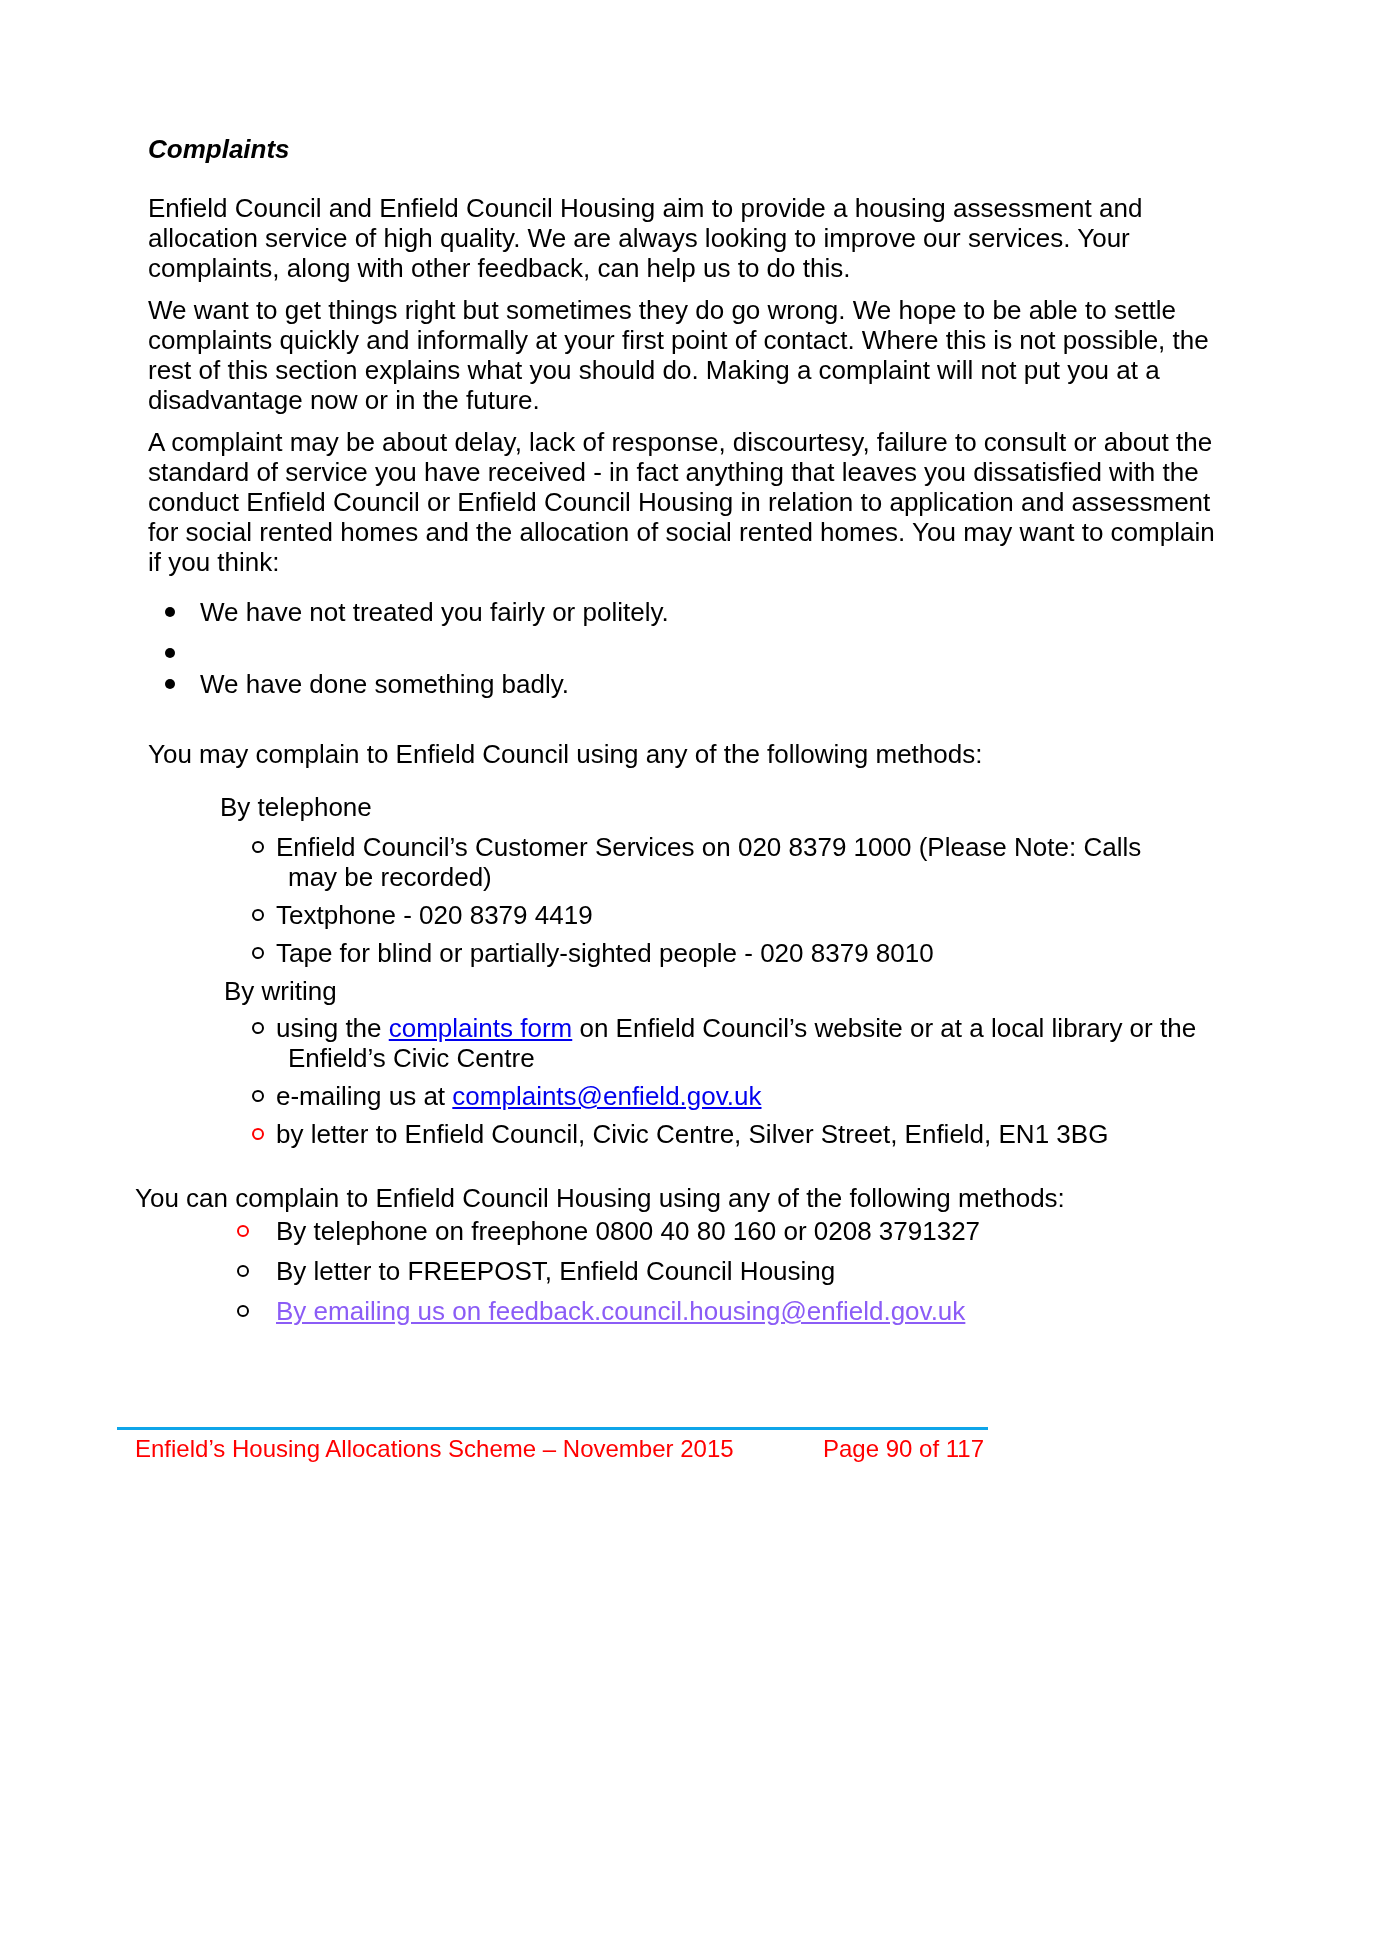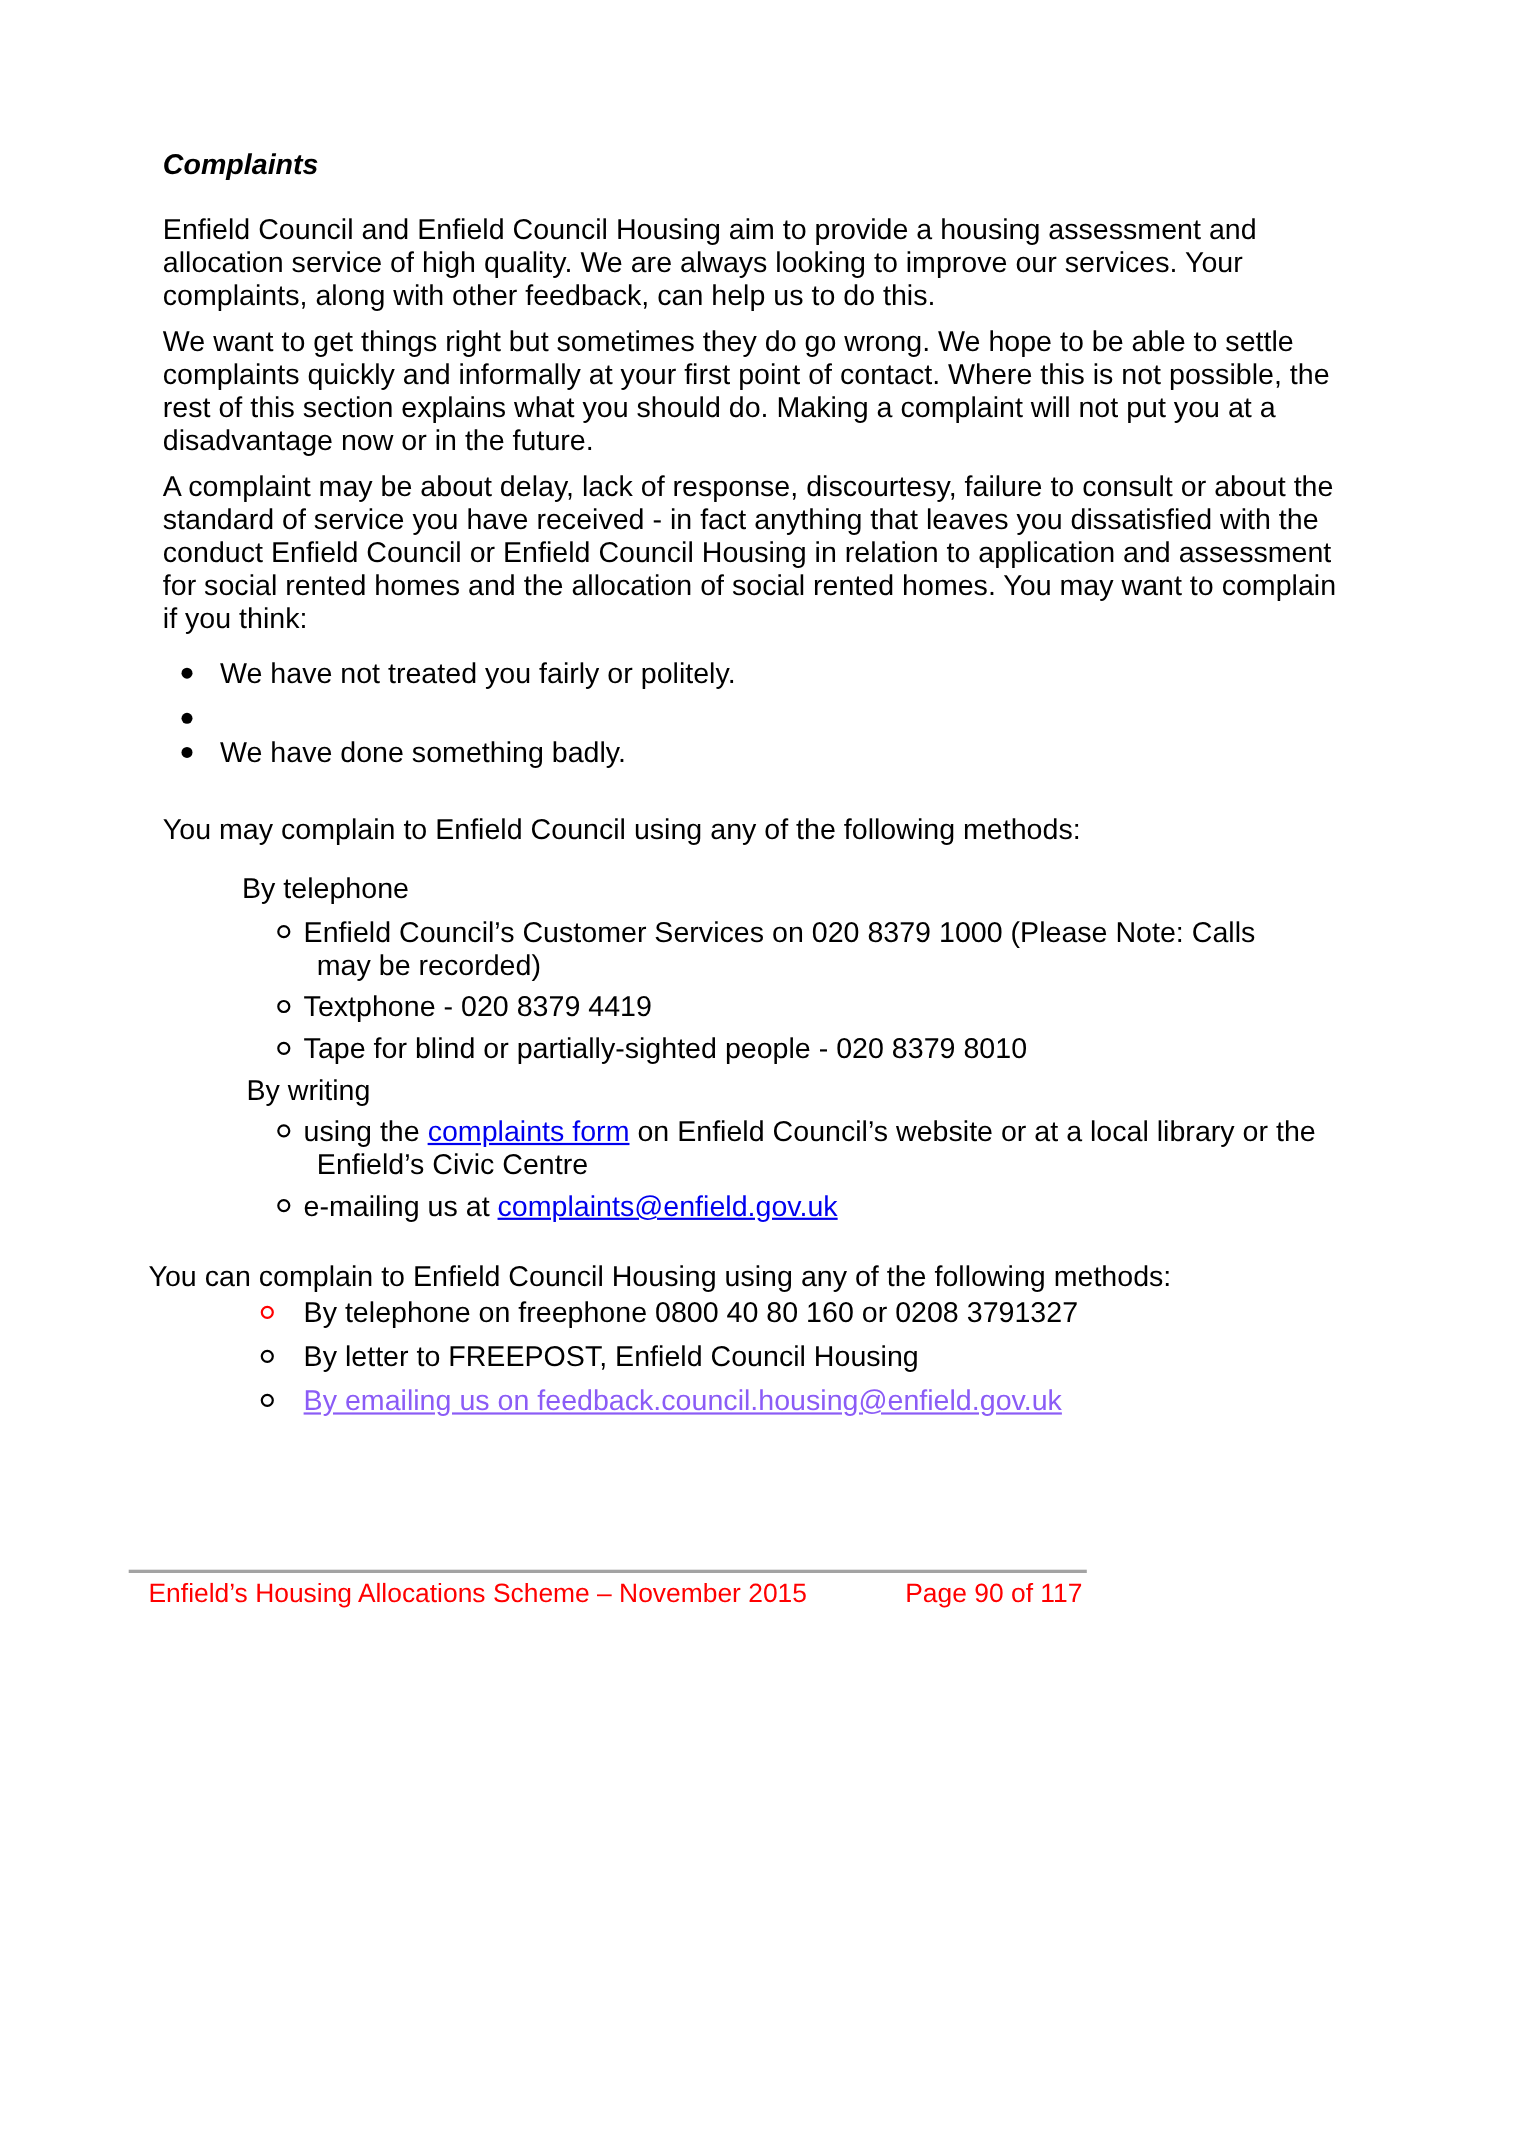--- a/index.html
+++ b/index.html
@@ -90,21 +90,21 @@
   .doc-link {
     color: #0000ee;
     text-decoration: underline;
     cursor: pointer;
   }
   .footer {
     position: absolute;
     top: 1427px;
     left: 117px;
     width: 871px;
-    border-top: 3px solid #a3a3a3;
+    border-top: 3px solid #0ea5e9;
     padding: 5px 4px 0 18px;
     display: flex;
     justify-content: space-between;
     color: #ff0000;
     font-size: 24px;
     line-height: 28px;
     box-sizing: border-box;
   }
 </style>
 </head>
@@ -155,20 +155,24 @@
 
   <div class="circle-list writing-list">
     <div class="c-item">
       <span class="ring" style="border-color: rgb(0, 0, 0);"></span>
       <span class="c-text"><span>using the </span><a class="doc-link" href="#" style="color: rgb(0, 0, 238);">complaints form</a><span> on Enfield Council’s website or at a local library or the Enfield’s Civic Centre</span></span>
     </div>
     <div class="c-item">
       <span class="ring" style="border-color: rgb(0, 0, 0);"></span>
       <span class="c-text"><span>e-mailing us at </span><a class="doc-link" href="#" style="color: rgb(0, 0, 238);">complaints@enfield.gov.uk</a></span>
     </div>
+    <div class="c-item">
+      <span class="ring" style="border-color: rgb(255, 0, 0);"></span>
+      <span class="c-text">by letter to Enfield Council, Civic Centre, Silver Street, Enfield, EN1 3BG</span>
+    </div>
   </div>
 
   <p class="para housing-intro">You can complain to Enfield Council Housing using any of the following methods:</p>
 
   <div class="circle-list housing-list">
     <div class="c-item">
       <span class="ring" style="border-color: rgb(255, 0, 0);"></span>
       <span class="c-text">By telephone on freephone 0800 40 80 160 or 0208 3791327</span>
     </div>
     <div class="c-item">

